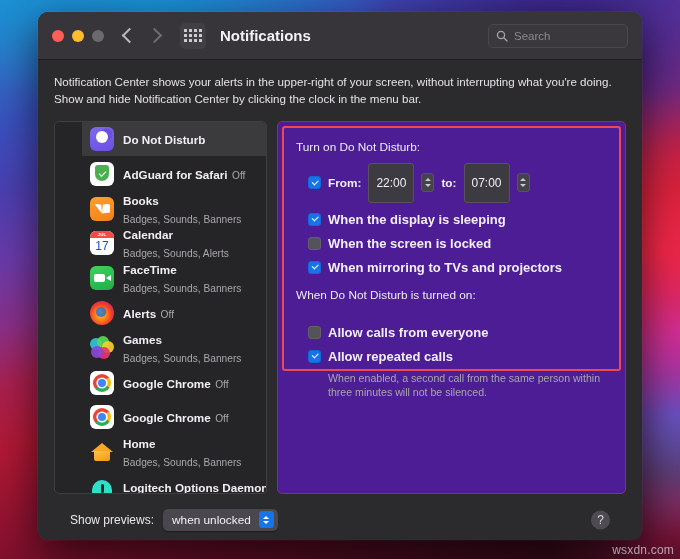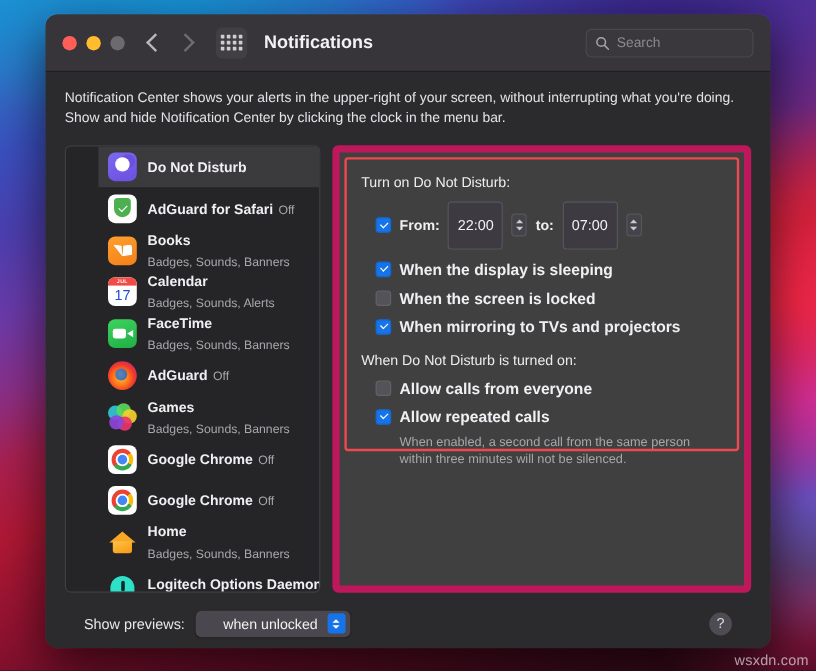--- a/index.html
+++ b/index.html
@@ -264,38 +264,38 @@
     border-radius: 10px 10px 1px 1px;
   }
   .ic-logi::after {
     content: ""; position: absolute; left: 10.5px; top: 9px;
     width: 3px; height: 9px; background: #0d2b2a; border-radius: 2px;
   }
 
   
   #detail {
     flex: 1;
-    background: #404040;
-    border: 6px solid #be185d;
+    background: #4c1d95;
+    border: 1px solid #be185d;
     border-radius: 5px;
     position: relative;
     padding: 0;
   }
   #redbox {
     position: absolute;
     left: 4px; top: 4px; right: 4px;
     height: 245px;
     border: 2px solid #f0484f;
     border-radius: 3px;
     padding: 12px 12px 10px 12px;
   }
   .section-head {
     color: #eeecf0; font-size: 11.8px; margin-bottom: 9px;
   }
-  .section-head.second { margin-top: 13px; margin-bottom: 9px; }
+  .section-head.second { margin-top: 13px; margin-bottom: 23px; }
 
   .cb-row { display: flex; align-items: center; gap: 7px; margin: 0 0 9px 12px; }
   .cb {
     width: 13px; height: 13px; border-radius: 3px; flex: 0 0 auto;
     position: relative;
   }
   .cb.on { background: #1673e8; border: 1px solid #1268d4; }
   .cb.on::after {
     content: ""; position: absolute; left: 3px; top: 2.5px;
     width: 5px; height: 2.5px;
@@ -345,21 +345,21 @@
     padding: 0 16px;
     position: relative;
     flex: 0 0 auto;
   }
   #prev-label { color: #e9e7eb; font-size: 12px; margin-right: 9px; }
   #prev-select {
     background: #4a484e;
     border-radius: 5px;
     height: 22px;
     display: flex; align-items: center;
-    padding: 0 4px 0 23px; gap: 8px;
+    padding: 0 4px 0 9px; gap: 8px;
     box-shadow: 0 .5px 1px rgba(0,0,0,.35);
   }
   #prev-value { color: #f3f1f5; font-size: 11.8px; }
   #prev-arrows {
     width: 15px; height: 17px; border-radius: 3px;
     background: #1673e8;
     display: flex; flex-direction: column;
     align-items: center; justify-content: center; gap: 2px;
   }
   #prev-arrows i {
@@ -490,21 +490,21 @@
             <span class="app-name">FaceTime</span>
             <span class="app-sub">Badges, Sounds, Banners</span>
           </span>
         </div>
 
         <div class="app-row">
           <span class="app-icon">
               <span class="ic ic-ff"></span>
             </span>
           <span class="app-text">
-            <span class="app-name">AdGuard</span>
+            <span class="app-name">Alerts</span>
             <span class="app-sub">Off</span>
           </span>
         </div>
 
         <div class="app-row">
           <span class="app-icon">
             <span class="ic ic-games">
                 <span class="g1"></span>
                 <span class="g2"></span>
                 <span class="g3"></span>

